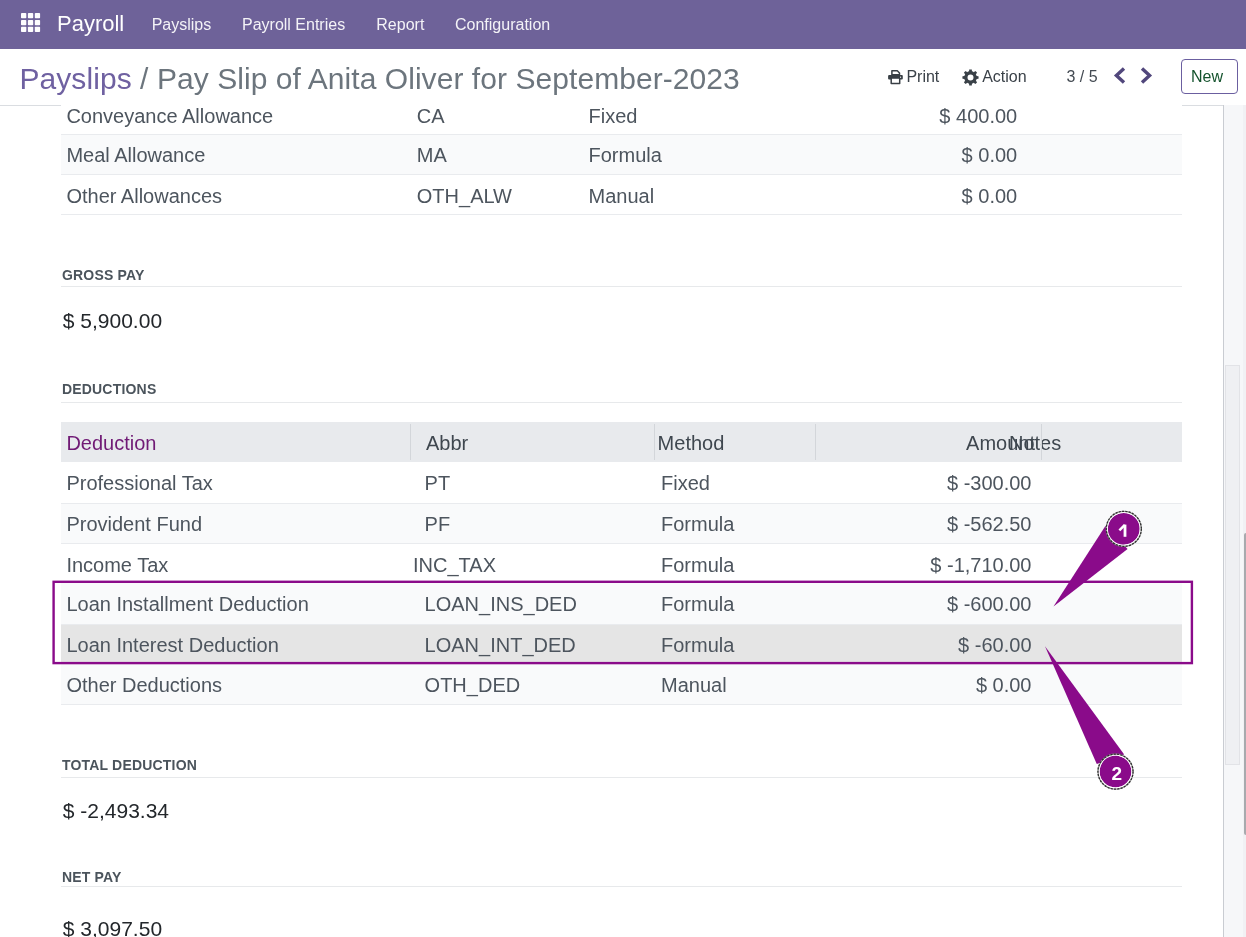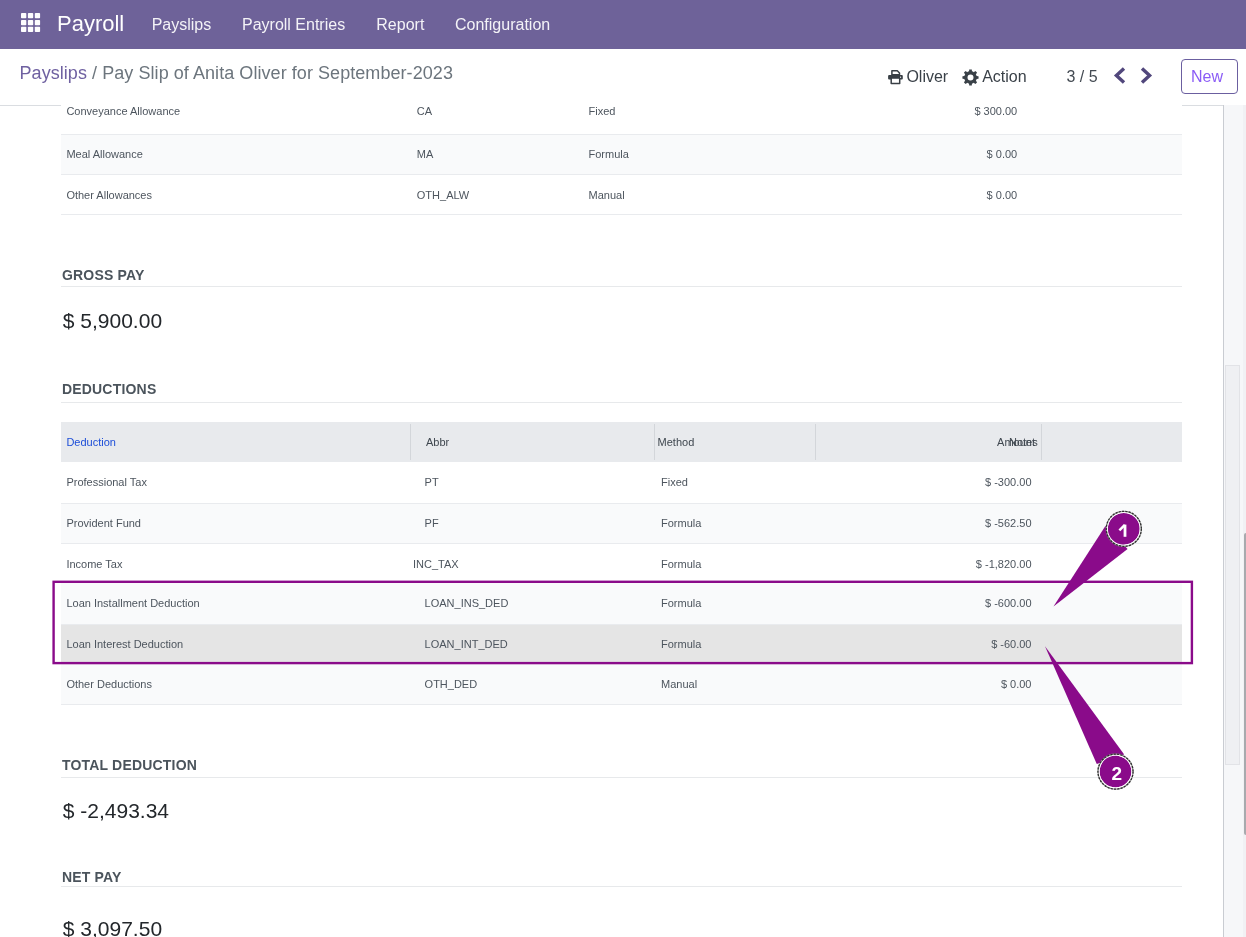--- a/index.html
+++ b/index.html
@@ -9,21 +9,21 @@
   .t{position:absolute;line-height:1;white-space:nowrap}
   
   #nav{position:absolute;left:0;top:0;width:1246px;height:49px;background:#6e6299}
   .navtx{position:absolute;line-height:1;white-space:nowrap;color:rgba(255,255,255,.92);font-size:16px}
   
   #cbar{position:absolute;left:0;top:49px;width:1246px;height:56px;background:#fff}
   #cline{position:absolute;left:0;top:104.6px;width:1246px;height:1.2px;background:#dadde1}
   .ctl{color:#3a4148;font-size:16px}
   
   .row{position:absolute;left:61px;width:1121px}
-  .cell{position:absolute;line-height:1;white-space:nowrap;font-size:11px;color:#4d555e;top:50%;transform:translateY(-47%)}
+  .cell{position:absolute;line-height:1;white-space:nowrap;font-size:20px;color:#4d555e;top:50%;transform:translateY(-47%)}
   .alt{background:#f9fafb}
   .bline{position:absolute;left:61px;width:1121px;height:1px;background:#e9ebee}
   .head{position:absolute;line-height:1;white-space:nowrap;font-size:14px;font-weight:bold;color:#4b545c;letter-spacing:.2px}
   .hline{position:absolute;left:61px;width:1121px;height:1px;background:#e7e9eb}
   .money{position:absolute;line-height:1;white-space:nowrap;font-size:21px;color:#23272b}
 </style>
 </head>
 <body>
 
 <div id="nav">
@@ -41,54 +41,54 @@
     </g>
   </svg>
   <div class="navtx" style="left:57px;top:13.1px;font-size:22px;color:#fff">Payroll</div>
   <div class="navtx" style="left:151.7px;top:17px">Payslips</div>
   <div class="navtx" style="left:242px;top:17px">Payroll Entries</div>
   <div class="navtx" style="left:376.3px;top:17px">Report</div>
   <div class="navtx" style="left:455px;top:17px">Configuration</div>
 </div>
 
 <div id="cbar">
-  <div class="t" style="left:19.5px;top:14.6px;font-size:18px;letter-spacing:.06px"><span style="color:#6f61a1">Payslips</span><span style="color:#6c757d"> / Pay Slip of Anita Oliver for September-2023</span></div>
+  <div class="t" style="left:19.5px;top:14.6px;font-size:30px;letter-spacing:.06px"><span style="color:#6f61a1">Payslips</span><span style="color:#6c757d"> / Pay Slip of Anita Oliver for September-2023</span></div>
 </div>
 <div id="cline"></div>
 
 <svg class="abs" style="left:886.5px;top:69.5px" width="17" height="15" viewBox="0 0 17 15">
   <path d="M4.9 4.8 V0.8 H10.3 L12.5 3.0 V4.8 Z" fill="#fff" stroke="#383f45" stroke-width="1.5" stroke-linejoin="round"></path>
   <rect x="1.1" y="4.9" width="14.7" height="4.6" rx="1" fill="#383f45"></rect>
   <rect x="4.2" y="8.1" width="8.5" height="5.5" fill="#fff" stroke="#383f45" stroke-width="1.5" stroke-linejoin="round"></rect>
   <circle cx="13.55" cy="7.2" r="0.62" fill="#fff"></circle>
 </svg>
-<div class="t ctl" style="left:906.4px;top:69.2px">Oliver</div>
+<div class="t ctl" style="left:906.4px;top:69.2px">Print</div>
 
 <svg class="abs" style="left:962.3px;top:68.5px" width="17" height="17" viewBox="0 0 17 17">
   <path fill="#3a4148" fill-rule="evenodd" d="M7.17,0.51A8.10,8.10 0 0 1 9.83,0.51L9.91,2.36A6.30,6.30 0 0 1 11.85,3.16L13.21,1.91A8.10,8.10 0 0 1 15.09,3.79L13.84,5.15A6.30,6.30 0 0 1 14.64,7.09L16.49,7.17A8.10,8.10 0 0 1 16.49,9.83L14.64,9.91A6.30,6.30 0 0 1 13.84,11.85L15.09,13.21A8.10,8.10 0 0 1 13.21,15.09L11.85,13.84A6.30,6.30 0 0 1 9.91,14.64L9.83,16.49A8.10,8.10 0 0 1 7.17,16.49L7.09,14.64A6.30,6.30 0 0 1 5.15,13.84L3.79,15.09A8.10,8.10 0 0 1 1.91,13.21L3.16,11.85A6.30,6.30 0 0 1 2.36,9.91L0.51,9.83A8.10,8.10 0 0 1 0.51,7.17L2.36,7.09A6.30,6.30 0 0 1 3.16,5.15L1.91,3.79A8.10,8.10 0 0 1 3.79,1.91L5.15,3.16A6.30,6.30 0 0 1 7.09,2.36ZM11.50,8.50A3.0,3.0 0 1 0 5.50,8.50A3.0,3.0 0 1 0 11.50,8.50Z"></path>
 </svg>
 <div class="t ctl" style="left:982.2px;top:69.2px">Action</div>
 
 <div class="t ctl" style="left:1066.5px;top:69.2px;color:#434a52">3 / 5</div>
 
 <svg class="abs" style="left:1112px;top:66px" width="42" height="20" viewBox="0 0 42 20">
   <g fill="none" stroke="#51477c" stroke-width="3.4">
     <path d="M12 2.4 L4.4 9.5 L12 16.6"></path>
     <path d="M30 2.4 L37.6 9.5 L30 16.6"></path>
   </g>
 </svg>
 
 <div class="abs" style="left:1181px;top:58.5px;width:56.6px;height:35.8px;border:1px solid #6b5fa0;border-radius:4px;box-sizing:border-box"></div>
-<div class="t" style="left:1191px;top:69.2px;font-size:16px;color:#8b5cf6">New</div>
+<div class="t" style="left:1191px;top:69.2px;font-size:16px;color:#14532d">New</div>
 
 <div class="row" style="top:105px;height:28.7px;background:#fff">
   <div class="cell" style="left:5.4px;top:1.1px;transform:none">Conveyance Allowance</div>
   <div class="cell" style="left:355.8px;top:1.1px;transform:none">CA</div>
   <div class="cell" style="left:527.5px;top:1.1px;transform:none">Fixed</div>
-  <div class="cell" style="right:164.8px;top:1.1px;transform:none">$ 300.00</div>
+  <div class="cell" style="right:164.8px;top:1.1px;transform:none">$ 400.00</div>
 </div>
 <div class="bline" style="top:133.7px"></div>
 <div class="row alt" style="top:134.7px;height:39.3px">
   <div class="cell" style="left:5.4px">Meal Allowance</div>
   <div class="cell" style="left:355.8px">MA</div>
   <div class="cell" style="left:527.5px">Formula</div>
   <div class="cell" style="right:164.8px">$ 0.00</div>
 </div>
 <div class="bline" style="top:174px"></div>
 <div class="row" style="top:175px;height:39.3px">
@@ -100,21 +100,21 @@
 <div class="bline" style="top:214.3px"></div>
 
 <div class="head" style="left:61.9px;top:268.1px">GROSS PAY</div>
 <div class="hline" style="top:285.7px"></div>
 <div class="money" style="left:62.8px;top:310px">$ 5,900.00</div>
 
 <div class="head" style="left:61.9px;top:382.1px">DEDUCTIONS</div>
 <div class="hline" style="top:402.1px"></div>
 
 <div class="row" style="top:422.3px;height:40px;background:#e8eaed">
-  <div class="cell" style="left:5.4px;color:#1d4ed8">Deduction</div>
+  <div class="cell" style="left:5.4px;color:#701a75">Deduction</div>
   <div class="cell" style="left:365px;color:#3f474f">Abbr</div>
   <div class="cell" style="left:596.6px;color:#3f474f">Method</div>
   <div class="cell" style="right:147px;color:#3f474f">Amount</div>
   <div class="cell" style="left:948px;color:#3f474f">Notes</div>
   <div style="position:absolute;left:349px;top:2px;bottom:2px;width:1px;background:#d3d6da"></div>
   <div style="position:absolute;left:592.5px;top:2px;bottom:2px;width:1px;background:#d3d6da"></div>
   <div style="position:absolute;left:754px;top:2px;bottom:2px;width:1px;background:#d3d6da"></div>
   <div style="position:absolute;left:980px;top:2px;bottom:2px;width:1px;background:#d3d6da"></div>
 </div>
 
@@ -129,21 +129,21 @@
   <div class="cell" style="left:5.4px">Provident Fund</div>
   <div class="cell" style="left:363.6px">PF</div>
   <div class="cell" style="left:600px">Formula</div>
   <div class="cell" style="right:150.5px">$ -562.50</div>
 </div>
 <div class="bline" style="top:542.9px"></div>
 <div class="row" style="top:543.9px;height:39.4px;background:#fff">
   <div class="cell" style="left:5.4px">Income Tax</div>
   <div class="cell" style="left:352px">INC_TAX</div>
   <div class="cell" style="left:600px">Formula</div>
-  <div class="cell" style="right:150.5px">$ -1,820.00</div>
+  <div class="cell" style="right:150.5px">$ -1,710.00</div>
 </div>
 <div class="row alt" style="top:583.3px;height:40.3px">
   <div class="cell" style="left:5.4px">Loan Installment Deduction</div>
   <div class="cell" style="left:363.6px">LOAN_INS_DED</div>
   <div class="cell" style="left:600px">Formula</div>
   <div class="cell" style="right:150.5px">$ -600.00</div>
 </div>
 <div class="bline" style="top:623.6px"></div>
 <div class="row" style="top:624.6px;height:39.3px;background:#e5e5e5">
   <div class="cell" style="left:5.4px">Loan Interest Deduction</div>

